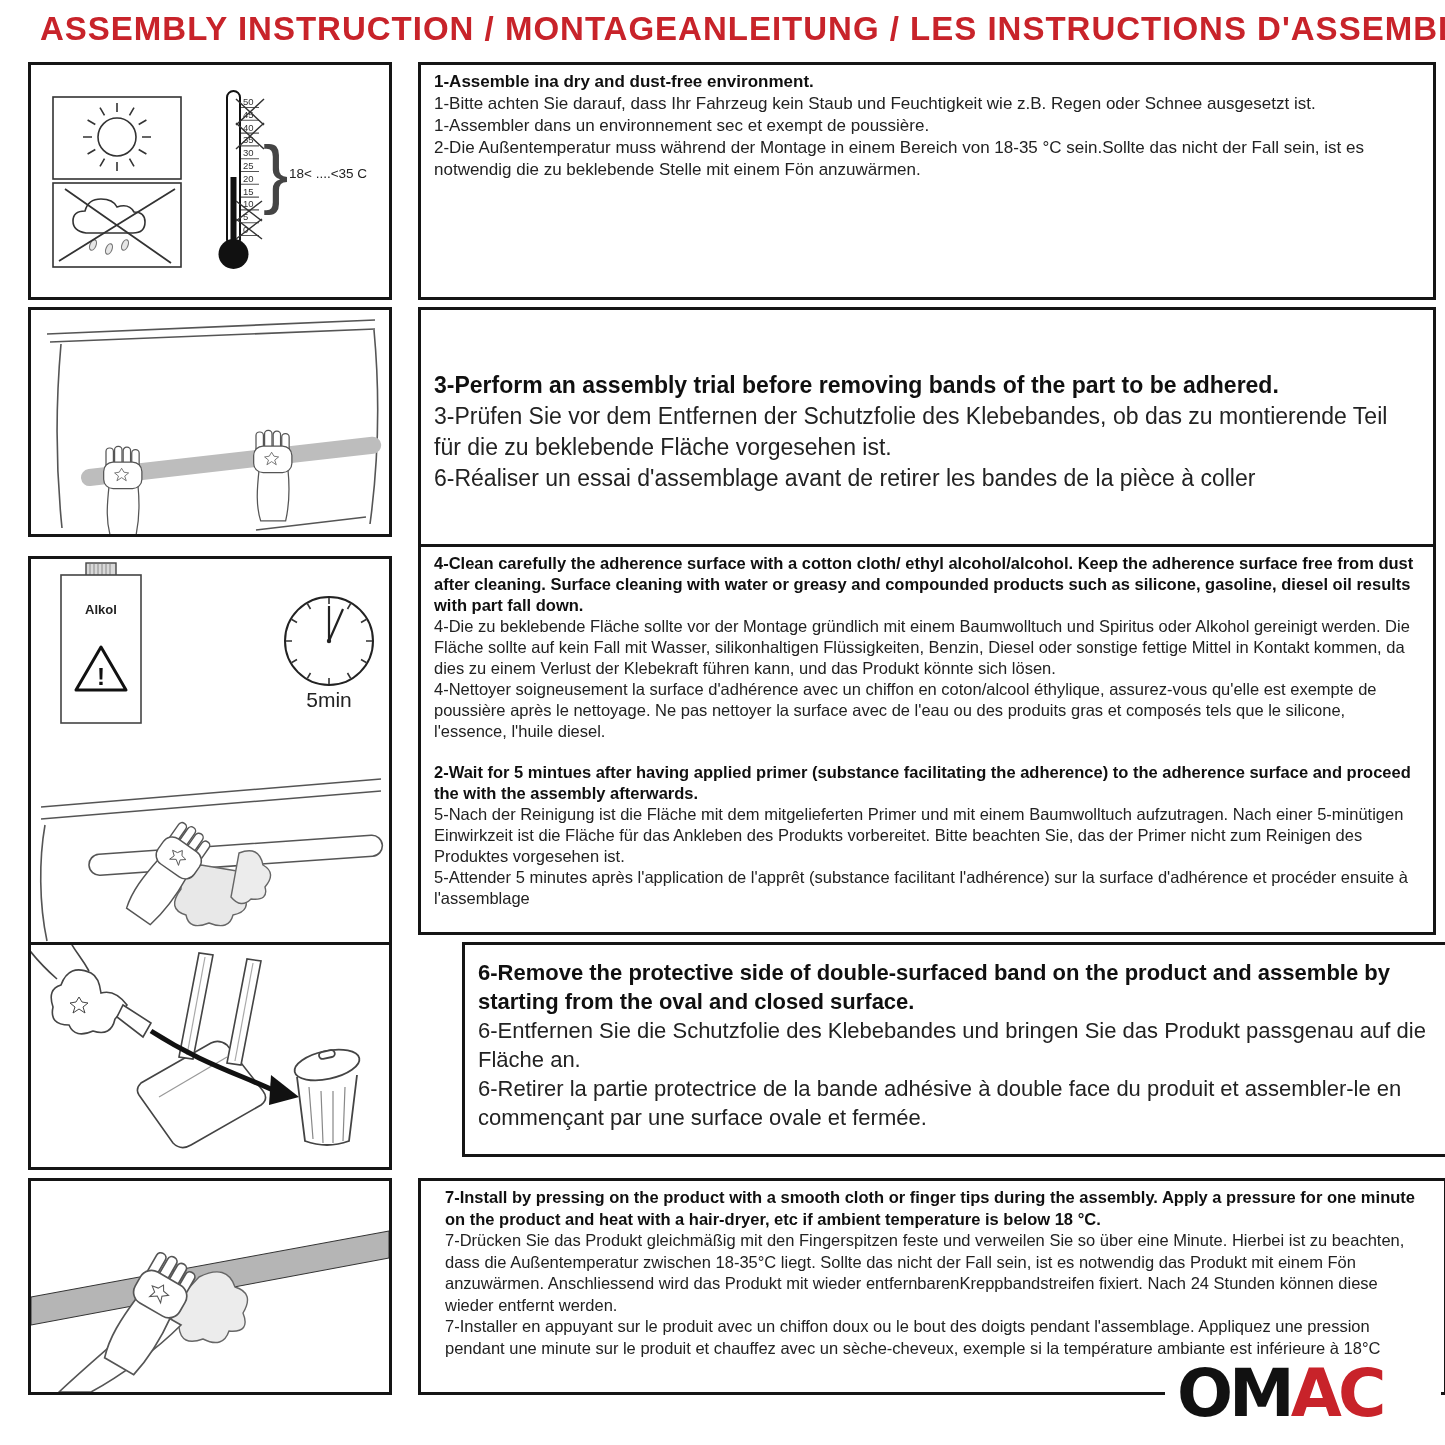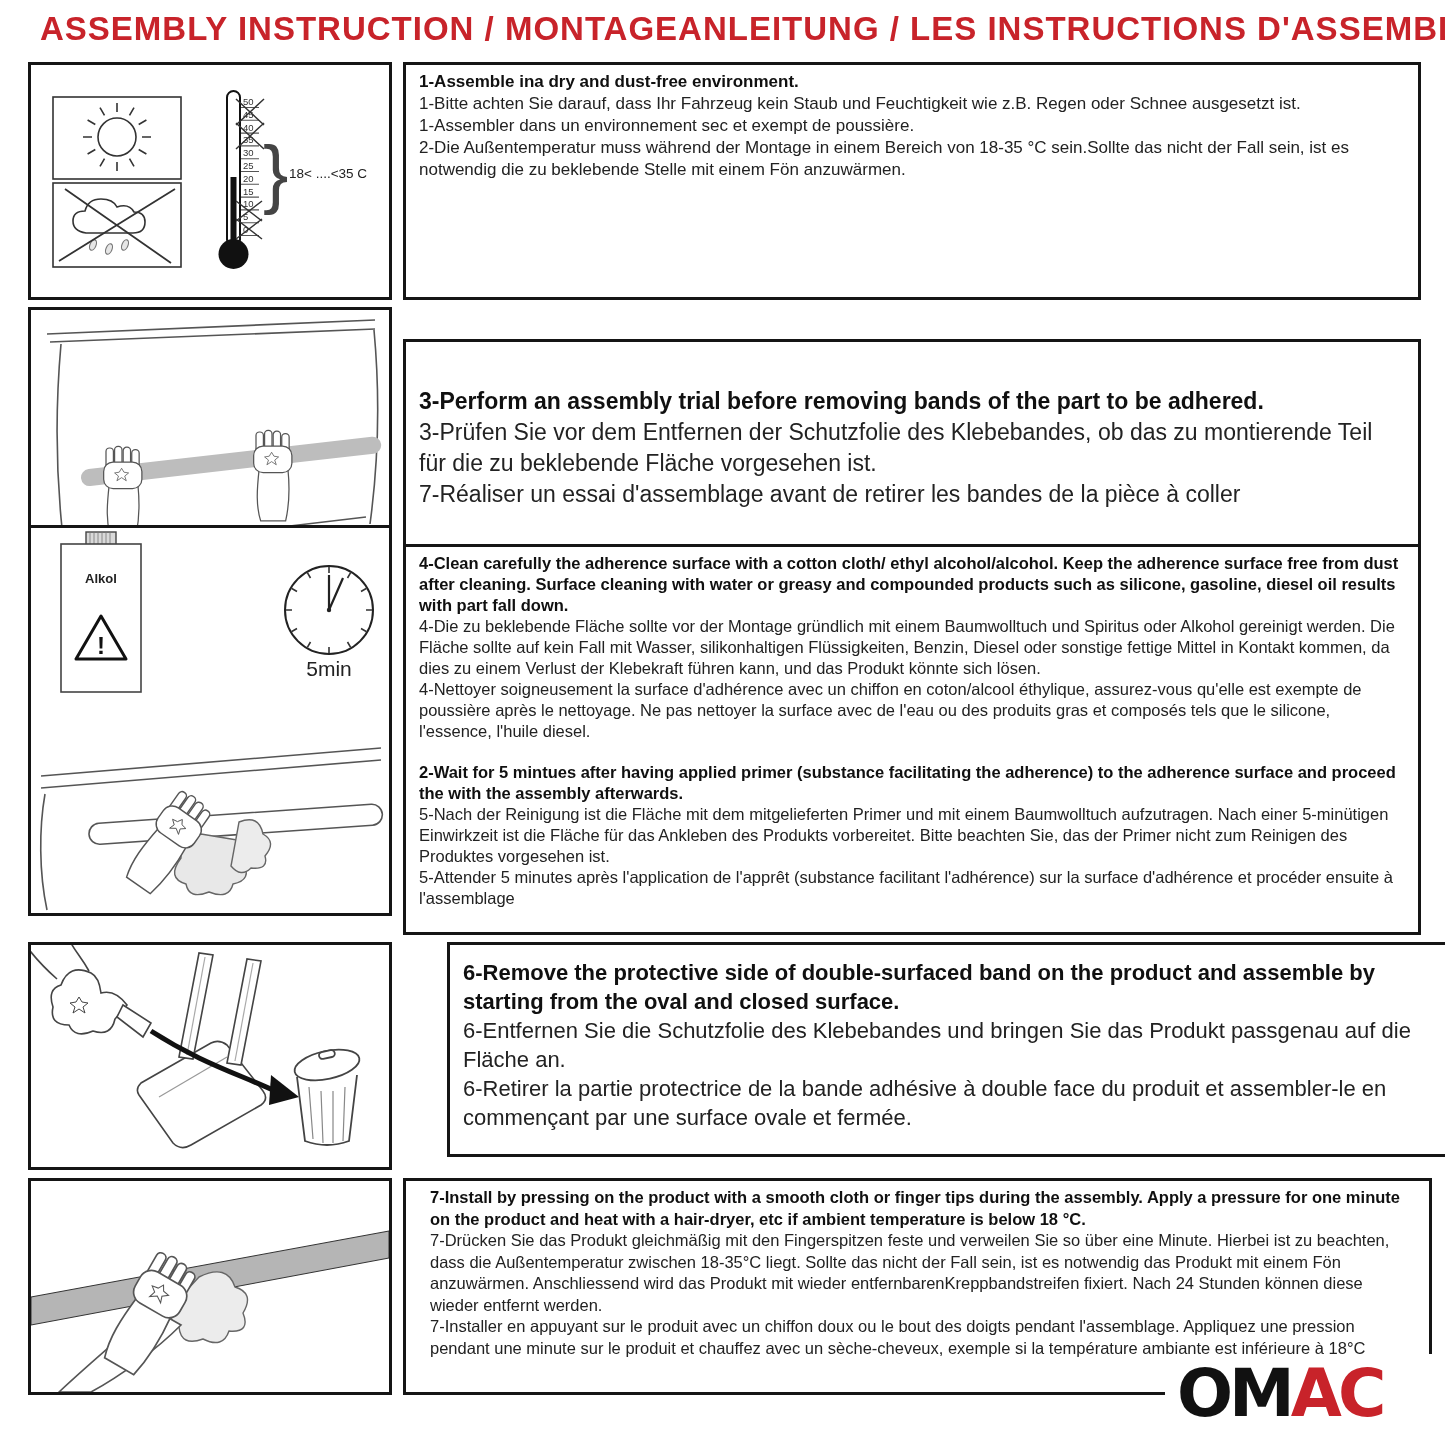--- a/index.html
+++ b/index.html
@@ -1,24 +1,24 @@
 <!DOCTYPE html>
 <html><head>
 <meta charset="utf-8">
 <style>
   html,body{margin:0;padding:0;background:#fff;}
   body{width:1445px;height:1445px;position:relative;font-family:"Liberation Sans",sans-serif;overflow:hidden;}
   .page-title{position:absolute;left:40px;top:10px;font-size:33px;font-weight:bold;color:#c8232a;letter-spacing:1px;white-space:nowrap;}
   .ibox{position:absolute;left:28px;width:358px;border:3px solid #151515;background:#fff;overflow:hidden;}
-  .tbox{position:absolute;left:403px;width:985px;border:3px solid #151515;background:#fff;padding:6px 14px 6px 13px;color:#222;}
+  .tbox{position:absolute;left:418px;width:985px;border:3px solid #151515;background:#fff;padding:6px 14px 6px 13px;color:#222;}
   .tbox p{margin:0;}
   .tbox p.b{font-weight:bold;color:#101010;}
   .tbox p.gap{margin-top:20px;}
   .t1{font-size:17px;line-height:22px;}
-  .t2{font-size:23px;line-height:31px;padding-top:44px;margin-top:32px;}
+  .t2{font-size:23px;line-height:31px;padding-top:60px;}
   .t3{font-size:16.5px;line-height:21px;}
   .t4{font-size:22px;line-height:29px;padding-top:13px;margin-left:44px;}
   .t5{font-size:16.5px;line-height:21.5px;padding-left:24px;}
   svg{display:block;}
   .logo{position:absolute;top:1354px;right:4px;width:262px;height:78px;background:#fff;padding-left:14px;z-index:5;text-align:right;}
 </style>
 </head>
 <body>
 
 <div class="page-title">ASSEMBLY INSTRUCTION / MONTAGEANLEITUNG / LES INSTRUCTIONS D'ASSEMBLAGE</div>
@@ -99,24 +99,24 @@
       <path d="M225,220 L335,207"></path>
     </g>
     <rect x="50" y="160" width="302" height="17" rx="8.5" fill="#bdbdbd" transform="rotate(-6.5 50 168)"></rect>
     <use href="#hand" transform="translate(75,138) scale(0.78)"></use>
     <use href="#hand" transform="translate(225,122) scale(0.78)"></use>
   </svg>
 </div>
 <div class="tbox t2" style="top:307px;height:172px">
   <p class="b">3-Perform an assembly trial before removing bands of the part to be adhered.</p>
   <p>3-Prüfen Sie vor dem Entfernen der Schutzfolie des Klebebandes, ob das zu montierende Teil für die zu beklebende Fläche vorgesehen ist.</p>
-  <p>7-Réaliser un essai d'assemblage avant de retirer les bandes de la pièce à coller</p>
-</div>
-
-<div class="ibox" style="top:525px;height:385px">
+  <p>6-Réaliser un essai d'assemblage avant de retirer les bandes de la pièce à coller</p>
+</div>
+
+<div class="ibox" style="top:556px;height:385px">
   <svg viewBox="0 0 358 385" width="358" height="385">
     <g>
       <rect x="55" y="4" width="30" height="13" fill="#d9d9d9" stroke="#444" stroke-width="1.4"></rect>
       <path d="M59,4 L59,17 M63,4 L63,17 M67,4 L67,17 M71,4 L71,17 M75,4 L75,17 M79,4 L79,17" stroke="#777" stroke-width="0.8"></path>
       <rect x="30" y="16" width="80" height="148" fill="#fff" stroke="#444" stroke-width="1.6"></rect>
       <text x="70" y="55" text-anchor="middle" font-size="13" font-weight="bold" fill="#222">Alkol</text>
       <g>
         <path d="M70,88 L95,131 L45,131 Z" fill="#fff" stroke="#111" stroke-width="3" stroke-linejoin="round"></path>
         <text x="70" y="126" text-anchor="middle" font-size="24" font-weight="bold" fill="#111">!</text>
       </g>

